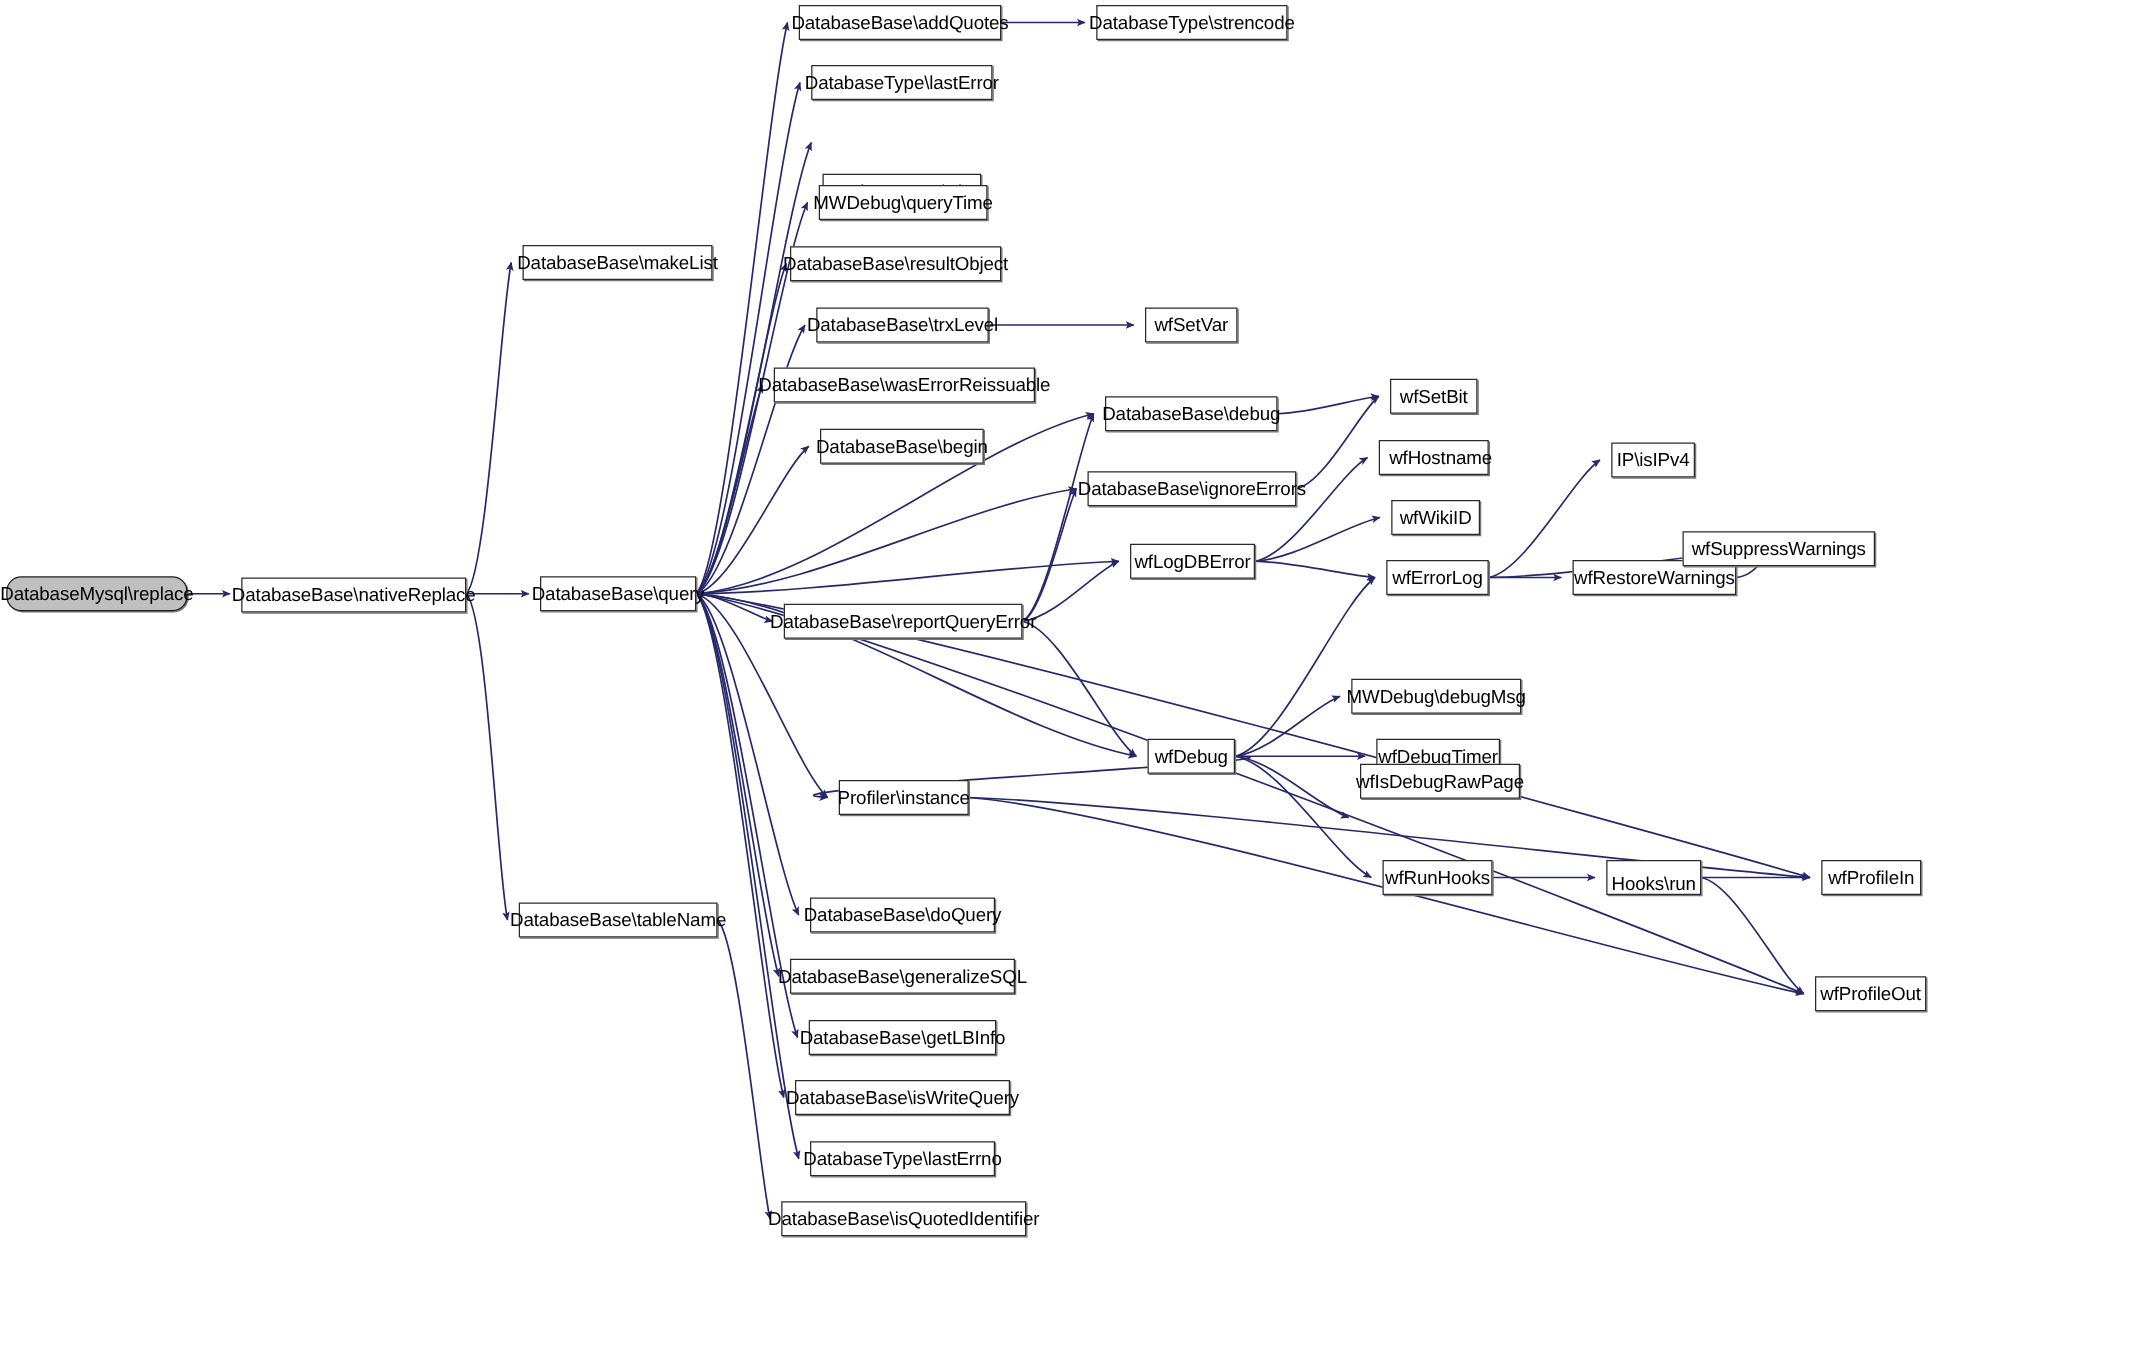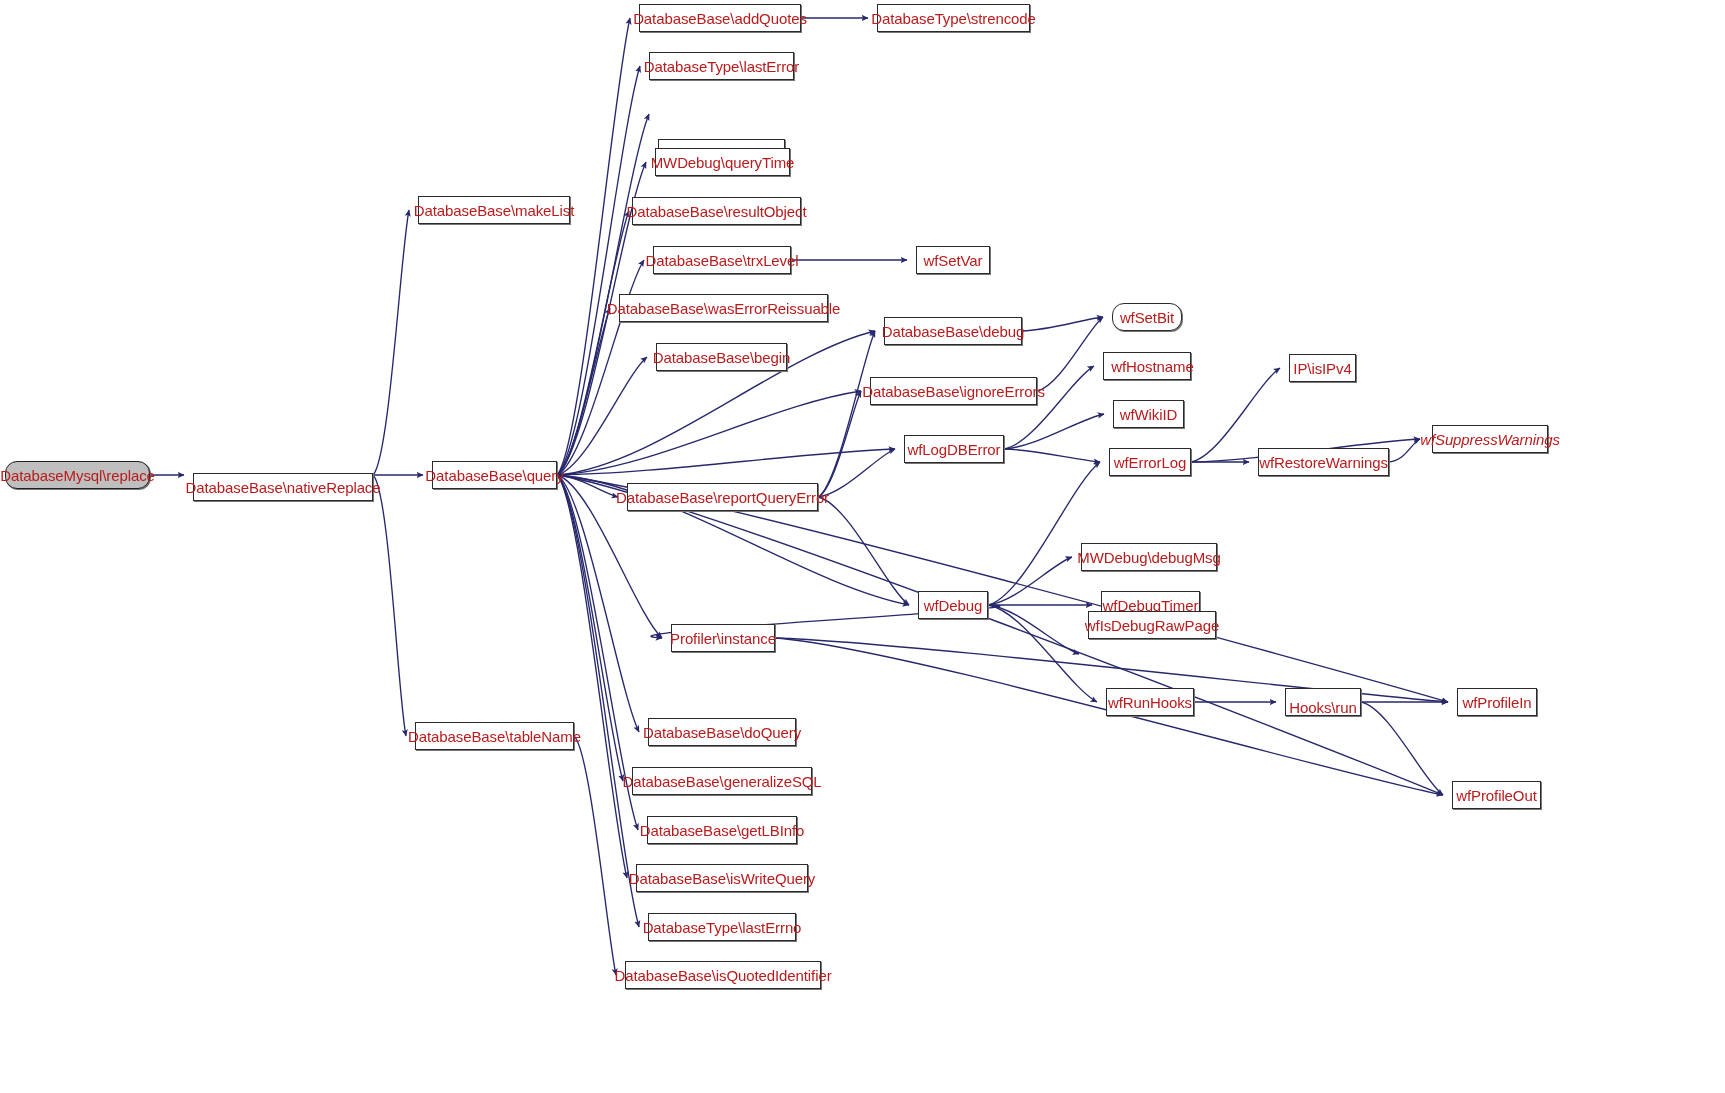--- a/index.html
+++ b/index.html
@@ -22,21 +22,21 @@
     top: 0;
     width: 1725px;
     height: 1093px;
     pointer-events: none;
   }
   .gnode {
     position: absolute;
     box-sizing: border-box;
     border: 1px solid #2a2a2a;
     background: #ffffff;
-    color: #b91c1c;
+    color: #000000;
     font-size: 15px;
     line-height: 1;
     display: flex;
     align-items: center;
     justify-content: center;
     white-space: nowrap;
     letter-spacing: -0.1px;
     box-shadow: 1px 1px 0 0 #767676;
     z-index: 5;
   }
@@ -110,21 +110,21 @@
       <path d="M 1194 702 L 1276 702" fill="none" stroke="#27286b" stroke-width="1.35" marker-end="url(#arrow)"></path>
       <path d="M 1361 702 L 1448 702" fill="none" stroke="#27286b" stroke-width="1.35" marker-end="url(#arrow)"></path>
       <path d="M 1361 702 C 1388.5275 707.58, 1422.971 780.12, 1443 795" fill="none" stroke="#27286b" stroke-width="1.35" marker-end="url(#arrow)"></path>
       <path d="M 775 638 C 901.5 641.84, 1323.6 691.76, 1448 702" fill="none" stroke="#27286b" stroke-width="1.35" marker-end="url(#arrow)"></path>
       <path d="M 775 638 C 901.5 647.42, 1318.6 769.88, 1443 795" fill="none" stroke="#27286b" stroke-width="1.35" marker-end="url(#arrow)"></path>
     </svg>
   <div id="node-layer">
       <div class="gnode root" style="left: 5px; top: 461px; width: 145px; height: 28px;">
         <span>DatabaseMysql\replace</span>
       </div>
-      <div class="gnode" style="left: 193px; top: 473px; width: 180px; height: 28px;">
+      <div class="gnode" style="left: 193px; top: 462px; width: 180px; height: 28px;">
         <span>DatabaseBase\nativeReplace</span>
       </div>
       <div class="gnode" style="left: 418px; top: 196px; width: 152px; height: 28px;">
         <span>DatabaseBase\makeList</span>
       </div>
       <div class="gnode" style="left: 432px; top: 461px; width: 125px; height: 28px;">
         <span>DatabaseBase\query</span>
       </div>
       <div class="gnode" style="left: 415px; top: 722px; width: 159px; height: 28px;">
         <span>DatabaseBase\tableName</span>
@@ -188,21 +188,21 @@
       </div>
       <div class="gnode" style="left: 870px; top: 377px; width: 167px; height: 28px;">
         <span>DatabaseBase\ignoreErrors</span>
       </div>
       <div class="gnode" style="left: 904px; top: 435px; width: 100px; height: 28px;">
         <span>wfLogDBError</span>
       </div>
       <div class="gnode" style="left: 918px; top: 591px; width: 70px; height: 28px;">
         <span>wfDebug</span>
       </div>
-      <div class="gnode" style="left: 1112px; top: 303px; width: 70px; height: 28px; border-radius: 12px;">
+      <div class="gnode" style="left: 1112px; top: 303px; width: 70px; height: 28px;">
         <span>wfSetBit</span>
       </div>
       <div class="gnode" style="left: 1103px; top: 352px; width: 88px; height: 28px; padding-left: 11px;">
         <span>wfHostname</span>
       </div>
       <div class="gnode" style="left: 1113px; top: 400px; width: 71px; height: 28px;">
         <span>wfWikiID</span>
       </div>
       <div class="gnode" style="left: 1109px; top: 448px; width: 82px; height: 28px;">
         <span>wfErrorLog</span>
@@ -221,21 +221,21 @@
       </div>
       <div class="gnode" style="left: 1289px; top: 354px; width: 67px; height: 28px;">
         <span>IP\isIPv4</span>
       </div>
       <div class="gnode" style="left: 1258px; top: 448px; width: 131px; height: 28px;">
         <span>wfRestoreWarnings</span>
       </div>
       <div class="gnode" style="left: 1285px; top: 688px; width: 76px; height: 28px; align-items: flex-end;">
         <span>Hooks\run</span>
       </div>
-      <div class="gnode" style="left: 1432px; top: 425px; width: 116px; height: 28px; font-style: italic;">
+      <div class="gnode" style="left: 1346px; top: 425px; width: 154px; height: 28px;">
         <span>wfSuppressWarnings</span>
       </div>
       <div class="gnode" style="left: 1457px; top: 688px; width: 80px; height: 28px;">
         <span>wfProfileIn</span>
       </div>
       <div class="gnode" style="left: 1452px; top: 781px; width: 89px; height: 28px;">
         <span>wfProfileOut</span>
       </div>
     </div>
 </div>

